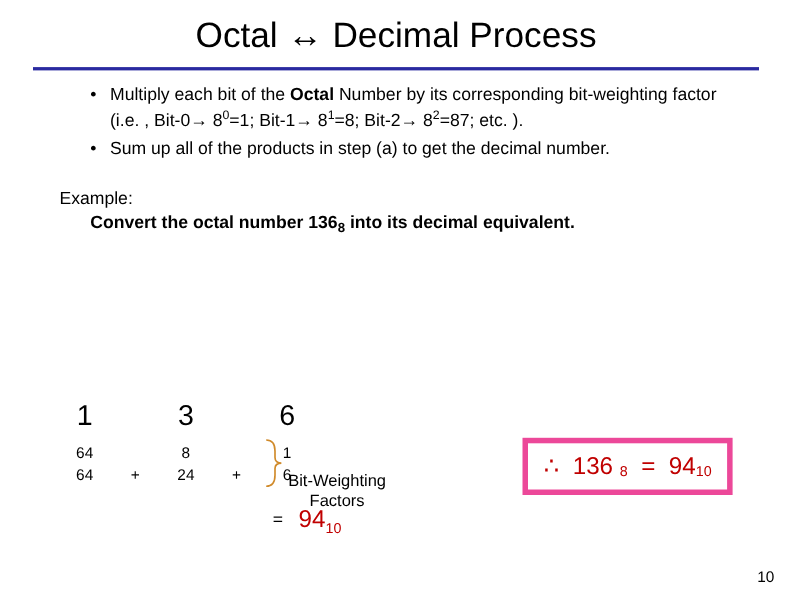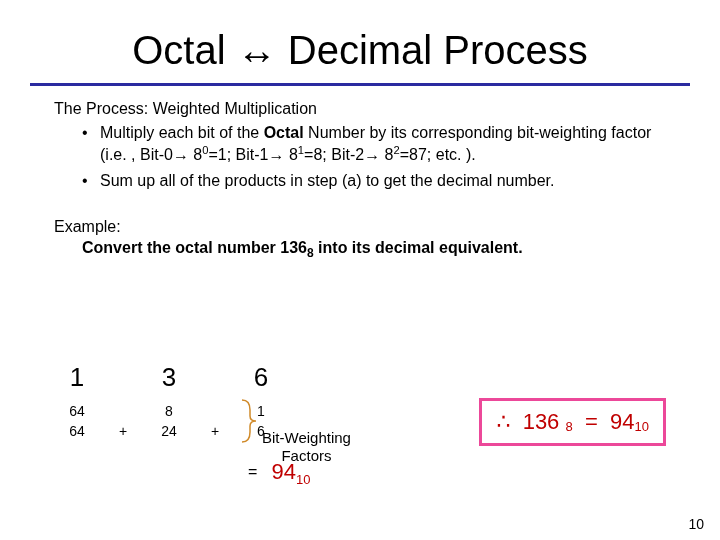--- a/index.html
+++ b/index.html
@@ -13,22 +13,22 @@
     position: relative;
   }
   .slide {
     width: 720px;
     height: 540px;
     position: relative;
     box-sizing: border-box;
   }
   .title {
     text-align: center;
-    font-size: 40px;
-    padding-top: 28px;
+    font-size: 32px;
+    padding-top: 14px;
     padding-bottom: 6px;
   }
   .rule {
     margin: 4px 30px 0 30px;
     border: 0;
     border-top: 3px solid #2a2aa0;
   }
   .body {
     padding: 12px 54px 0 54px;
     font-size: 16px;
@@ -118,21 +118,21 @@
     color: #000;
     font-size: 16px;
     vertical-align: 2px;
     margin-right: 8px;
   }
   .eq94 sub { font-size: 13px; }
   .result-box {
     position: absolute;
     right: 54px;
     top: 398px;
-    border: 3px solid #ec4899;
+    border: 5px solid #ec4899;
     padding: 8px 14px;
     font-size: 22px;
     color: #c00000;
   }
   .result-box sub { font-size: 13px; vertical-align: -2px; }
   .therefore { font-family: "Times New Roman", serif; }
   .pagenum {
     position: absolute;
     right: 16px;
     bottom: 8px;
@@ -143,21 +143,20 @@
 </style>
 </head>
 <body>
 
 <div class="slide">
 
   <div class="title">Octal ↔ Decimal Process</div>
   <hr class="rule">
 
   <div class="body">
-    <div class="process-heading">The Process: Weighted Multiplication</div>
     <ul class="bullets">
       <li>
         <span>Multiply each bit of the </span><b>Octal</b><span> Number by its corresponding bit-weighting factor (i.e. , Bit-0→ 8</span><sup>0</sup><span>=1; Bit-1→ 8</span><sup>1</sup><span>=8; Bit-2→ 8</span><sup>2</sup><span>=87; etc. ).</span>
       </li>
       <li>Sum up all of the products in step (a) to get the decimal number.</li>
     </ul>
 
     <div class="example">
       <div>Example:</div>
       <div class="indent">

